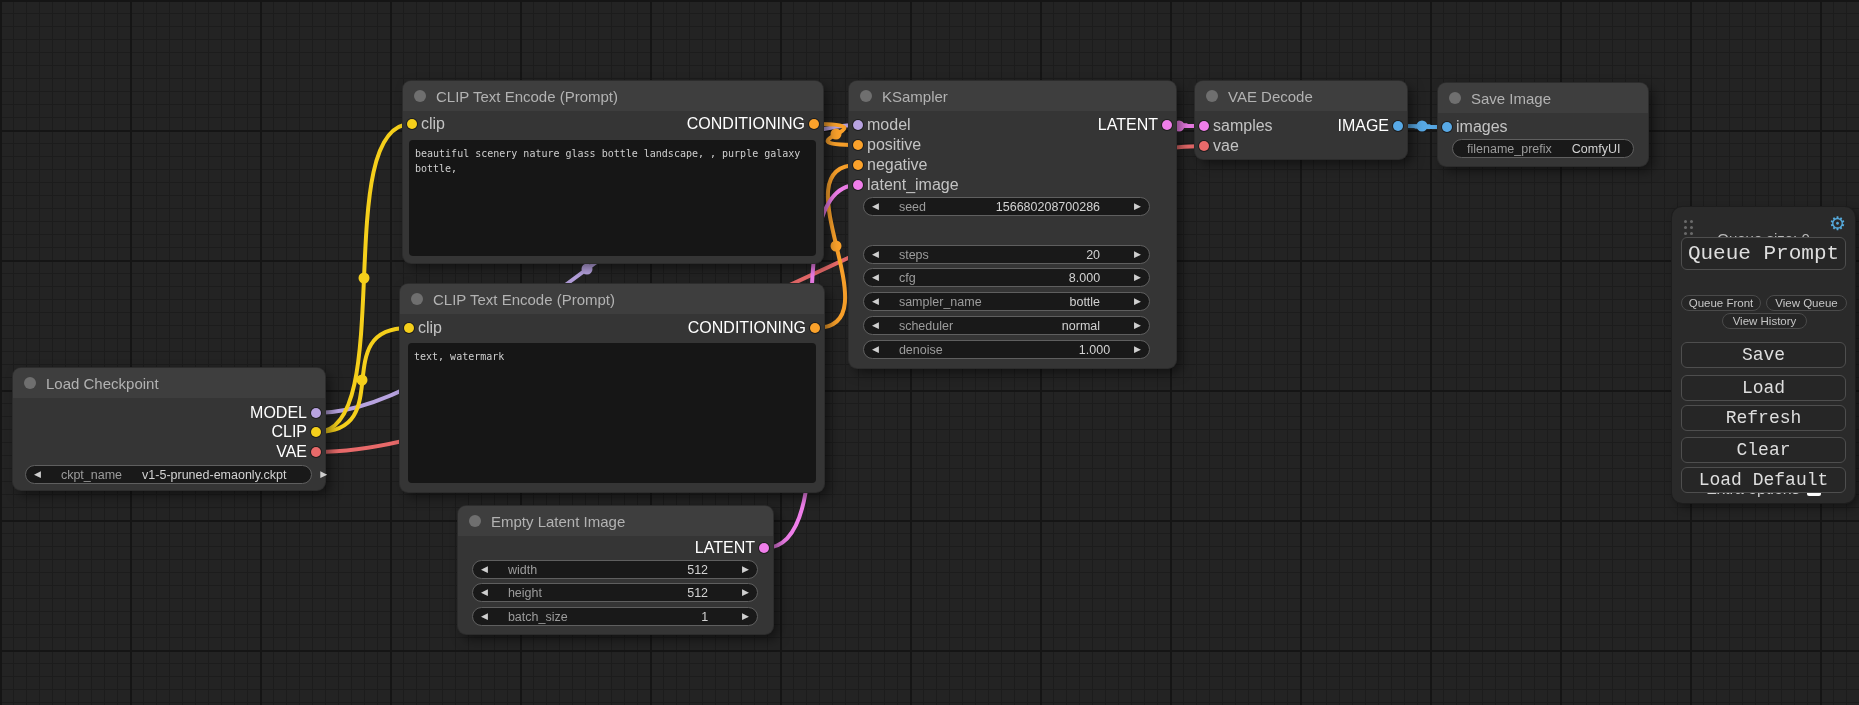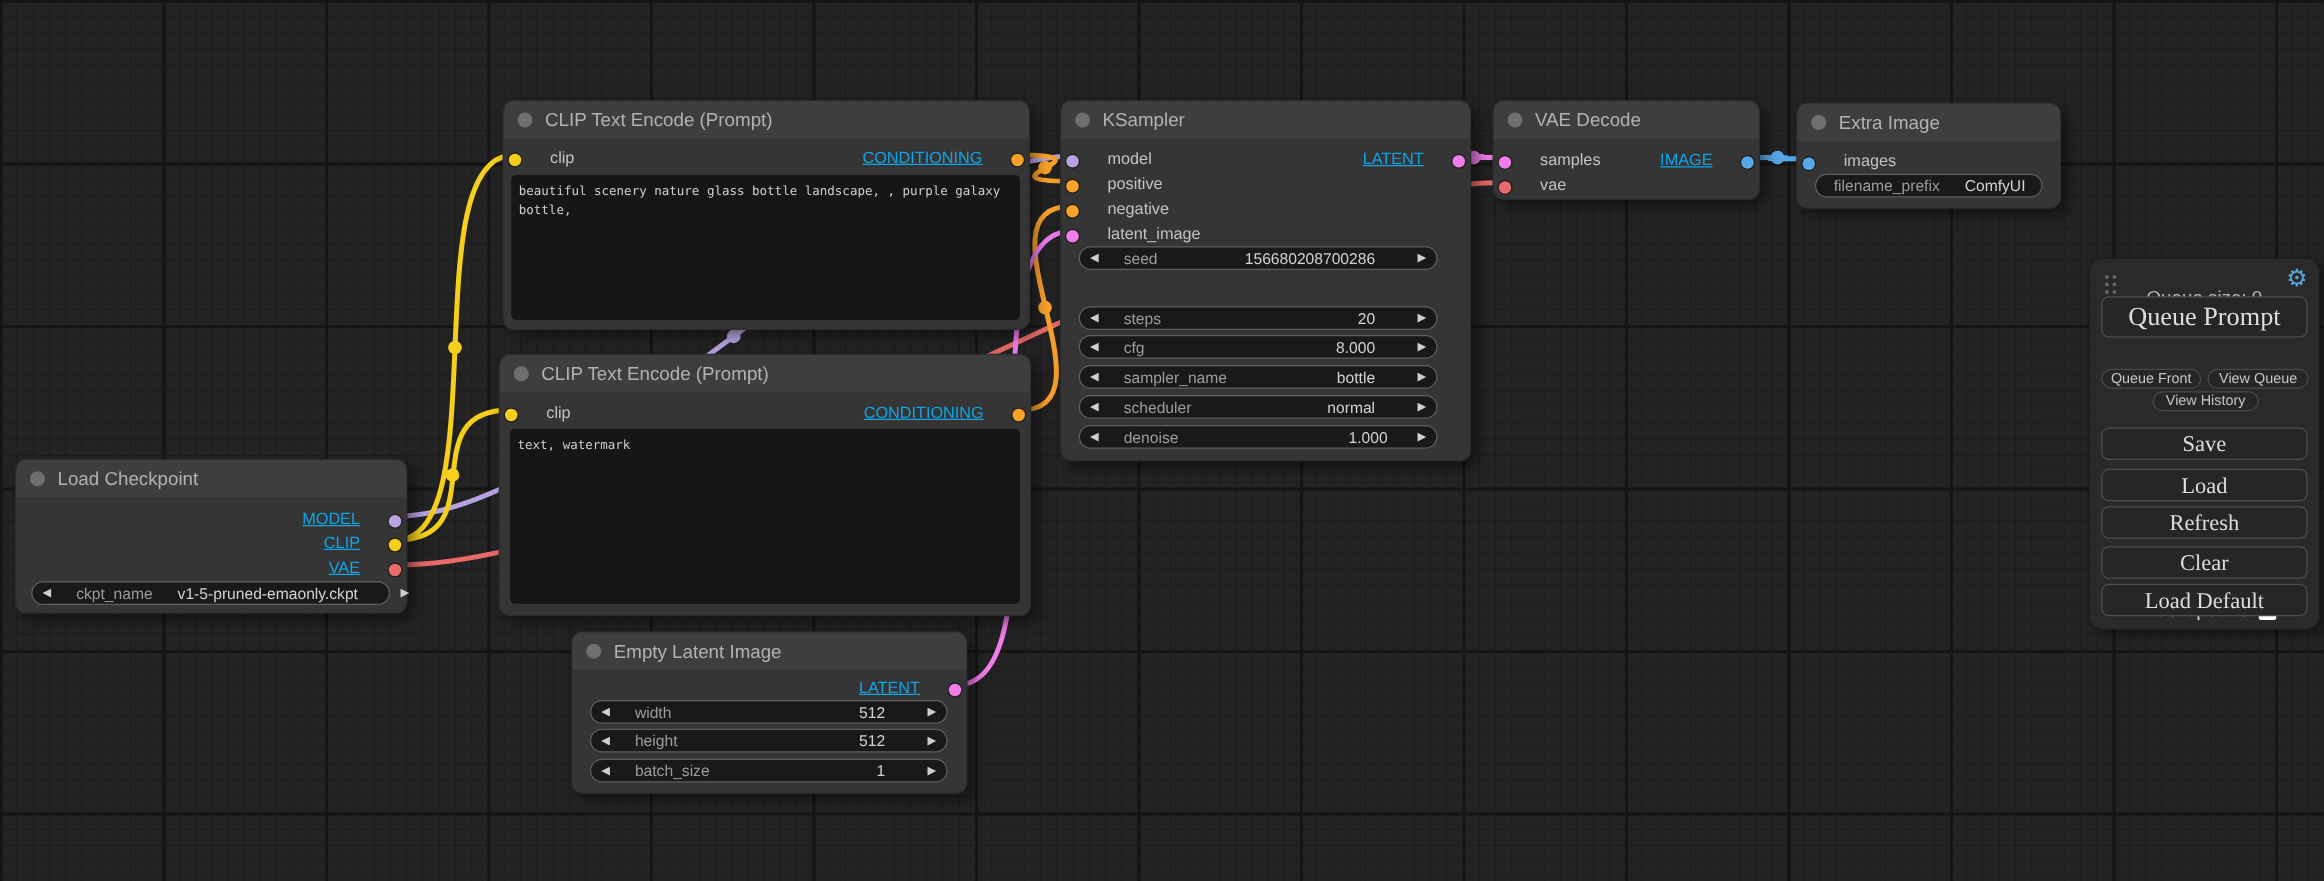--- a/index.html
+++ b/index.html
@@ -22,23 +22,23 @@
   .node {
     position:absolute; background:#353535; border-radius:8px;
     box-shadow:0 0 0 1px #2c2c2c, 5px 5px 12px rgba(0,0,0,.5);
   }
   .ntitle {
     position:absolute; left:0; top:0; right:0; height:30px; background:#3e3e3e;
     border-radius:8px 8px 0 0; display:flex; align-items:center; padding-left:11px;
     color:#b2b2b2; font-size:15px;
   }
   .tdot { width:12px; height:12px; border-radius:50%; background:var(--pc); margin-right:10px; flex:none; }
-  .prow { position:absolute; display:flex; align-items:flex-end; height:18px; gap:23px; font-size:13px; }
+  .prow { position:absolute; display:flex; align-items:center; height:18px; gap:4px; font-size:16px; }
   .prow.in  { left:4px;  color:#c3c3c3; }
-  .prow.out { right:4px; color:#0ea5e9;text-decoration:underline; }
+  .prow.out { right:4px; color:#ffffff; }
   .pdot { width:10px; height:10px; border-radius:50%; background:var(--pc); box-shadow:0 0 0 1px rgba(0,0,0,.45); flex:none; }
 
   .widget {
     position:absolute; height:19px; background:#191919; border:1px solid #5f5f5f;
     border-radius:10px; display:flex; align-items:center; font-size:12.5px;
     padding:0 8px; gap:20px; color:#9c9c9c;
   }
   .wlabel { white-space:nowrap; }
   .wvalue { margin-left:auto; color:#d2d2d2; white-space:nowrap; }
   .arrow  { color:#cfcfcf; font-size:9px; line-height:1; flex:none; }
@@ -59,21 +59,21 @@
   .qtitle { position:absolute; left:0; right:0; top:23px; text-align:center; color:#b8b8b8; font-size:15px; }
   .grip {
     position:absolute; left:12px; top:13px; width:3px; height:3px; border-radius:50%; background:#6a6a6a;
     box-shadow:6px 0 0 #6a6a6a, 0 6px 0 #6a6a6a, 6px 6px 0 #6a6a6a, 0 12px 0 #6a6a6a, 6px 12px 0 #6a6a6a;
   }
   .gear { position:absolute; right:9px; top:7px; font-size:19px; color:#55a8d9; line-height:1; cursor:pointer; }
   .qbtn {
     position:absolute; left:9px; width:165px; height:26px; background:#262626;
     border:1px solid #4e4e4e; border-radius:6px; color:#dedede; font-size:18px;
     display:flex; align-items:center; justify-content:center; cursor:pointer;
-    font-family:Liberation Serif, serif;
+    font-family:Liberation Mono, monospace;
   }
   .qbtn.big { height:33px; font-size:21px; }
   .qsmall {
     position:absolute; height:16px; background:#262626; border:1px solid #4a4a4a;
     border-radius:9px; color:#c6c6c6; font-size:11.5px; display:flex; align-items:center;
     justify-content:center; cursor:pointer;
   }
   .extra { position:absolute; left:0; right:0; top:273px; display:flex; align-items:center; justify-content:center; gap:7px; color:#d0d0d0; font-size:16px; }
   .checkbox { width:14px; height:14px; background:#fdfdfd; border-radius:2px; cursor:pointer; }
 </style>
@@ -246,21 +246,21 @@
     </div>
     <div class="prow out" style="top:36px">
       <span>IMAGE</span>
       <span class="pdot c-image"></span>
     </div>
   </div>
 
   <div class="node" style="left:1438px; top:83px; width:210px; height:83px;">
     <div class="ntitle">
       <span class="tdot c-title_dot"></span>
-      <span>Extra Image</span>
+      <span>Save Image</span>
     </div>
     <div class="prow in" style="top:35px">
       <span class="pdot c-image"></span>
       <span>images</span>
     </div>
     <div class="widget" style="left:14px; top:56px; width:182px; padding-left:14px;">
       <span class="wlabel">filename_prefix</span>
       <span class="wvalue" style="margin-right:8px">ComfyUI</span>
     </div>
   </div>

